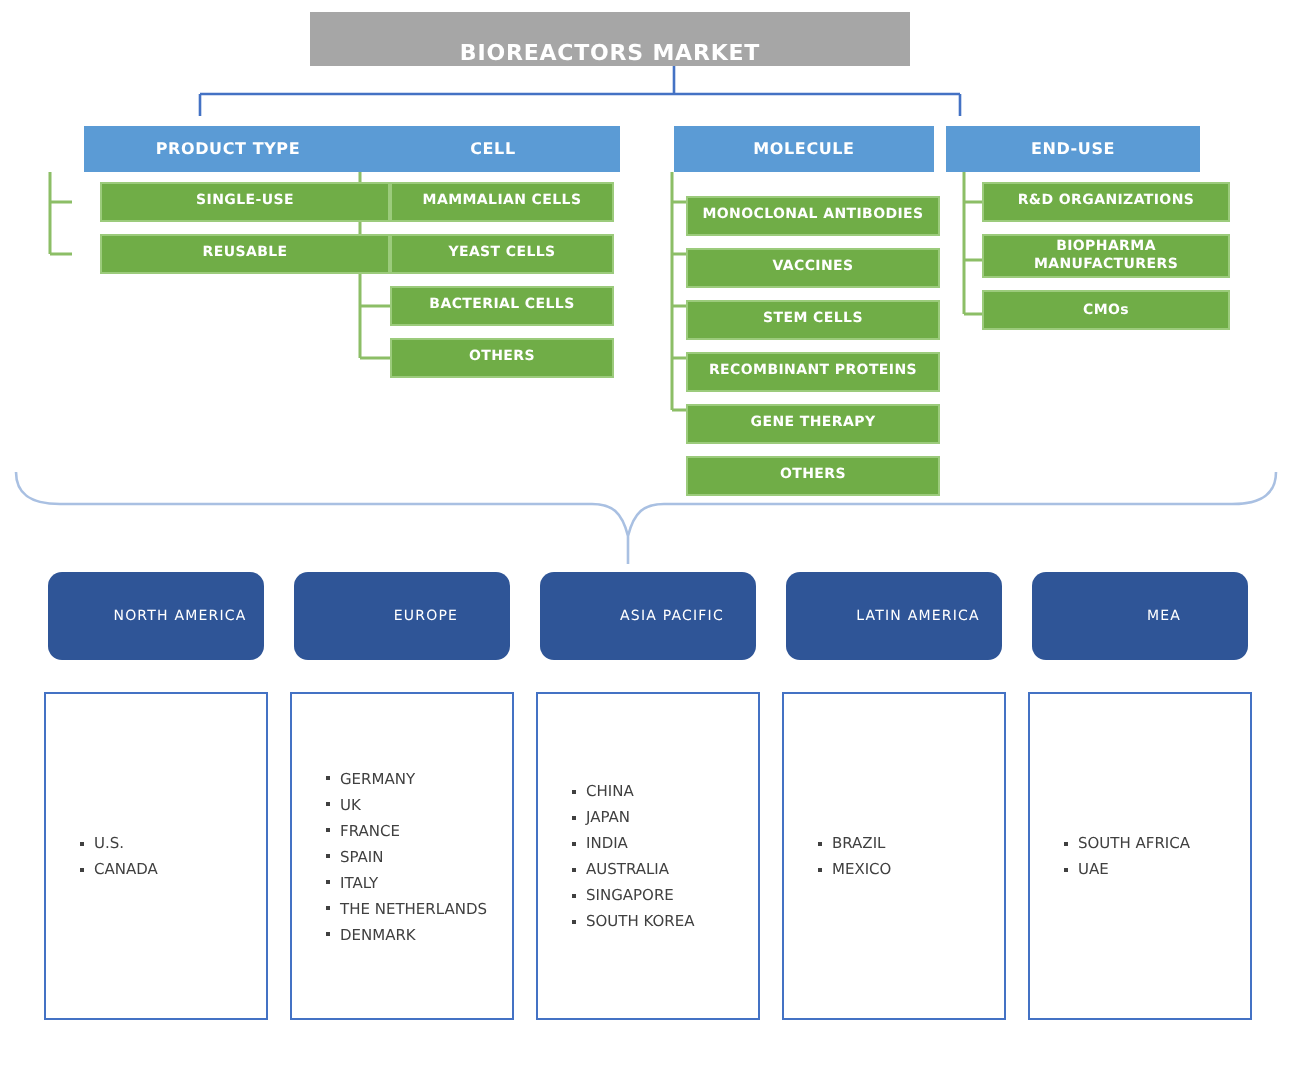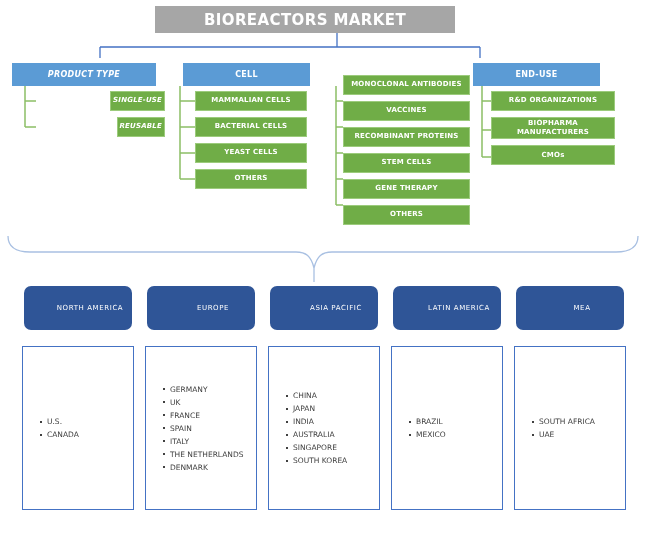--- a/index.html
+++ b/index.html
@@ -9,32 +9,32 @@
   }
   html,body{margin:0;padding:0;background:#fff;}
   #canvas{position:relative;width:646px;height:536px;background:#fff;overflow:hidden;
           font-family:"DejaVu Sans","Liberation Sans",sans-serif;}
   svg.overlay{position:absolute;left:0;top:0;width:646px;height:536px;pointer-events:none;}
   .ln-connector{stroke:var(--c-connector);stroke-width:1.3;fill:none;}
   .ln-bracket{stroke:var(--c-bracket);stroke-width:1.5;fill:none;}
   .ln-brace{stroke:var(--c-brace);stroke-width:1.3;fill:none;}
 
   .root-box{position:absolute;left:155px;top:6px;width:300px;height:27px;background:var(--c-gray);
-    color:#fff;font-weight:bold;font-size:15px;letter-spacing:.4px;display:flex;align-items:center;
+    color:#fff;font-weight:bold;font-size:11px;letter-spacing:.4px;display:flex;align-items:flex-end;
     justify-content:center;}
 
   .seg-col{position:absolute;top:63px;}
-  .seg-col:nth-child(1){left:12px;width:144px;font-style:italic;}
+  .seg-col:nth-child(1){left:42px;width:144px;}
   .seg-col:nth-child(2){left:183px;width:127px;}
   .seg-col:nth-child(3){left:337px;width:130px;}
   .seg-col:nth-child(4){left:473px;width:127px;}
   .seg-header{height:23px;background:var(--c-blue);color:#fff;font-weight:bold;font-size:8px;
     letter-spacing:.3px;display:flex;align-items:center;justify-content:center;}
   .seg-children{display:flex;flex-direction:column;gap:6px;margin-top:5px;}
-  .seg-col:nth-child(1) .seg-children{margin-left:8px;width:145px;align-items:flex-end;}
+  .seg-col:nth-child(1) .seg-children{margin-left:8px;width:145px;}
   .seg-col:nth-child(2) .seg-children{margin-left:12px;width:112px;}
   .seg-col:nth-child(3) .seg-children{margin-left:6px;width:127px;margin-top:12px;}
   .seg-col:nth-child(4) .seg-children{margin-left:18px;width:124px;}
   .seg-leaf{min-height:20px;box-sizing:border-box;background:var(--c-green);
     border:1px solid var(--c-green-border);color:#fff;font-weight:bold;font-size:7px;
     letter-spacing:.2px;display:flex;align-items:center;justify-content:center;text-align:center;
     line-height:1.3;padding:1px 2px;}
   .seg-col:nth-child(4) .seg-leaf{padding:1px 0;}
 
   .region-col{position:absolute;top:286px;width:112px;}
@@ -75,31 +75,32 @@
     <div class="seg-header">PRODUCT TYPE</div>
     <div class="seg-children">
           <div class="seg-leaf">SINGLE-USE</div>
           <div class="seg-leaf">REUSABLE</div>
         </div>
   </div>
       <div class="seg-col">
     <div class="seg-header">CELL</div>
     <div class="seg-children">
           <div class="seg-leaf">MAMMALIAN CELLS</div>
+          <div class="seg-leaf">YEAST CELLS</div>
           <div class="seg-leaf">BACTERIAL CELLS</div>
-          <div class="seg-leaf">YEAST CELLS</div>
           <div class="seg-leaf">OTHERS</div>
         </div>
   </div>
       <div class="seg-col">
+    <div class="seg-header">MOLECULE</div>
     <div class="seg-children">
           <div class="seg-leaf">MONOCLONAL ANTIBODIES</div>
           <div class="seg-leaf">VACCINES</div>
+          <div class="seg-leaf">STEM CELLS</div>
           <div class="seg-leaf">RECOMBINANT PROTEINS</div>
-          <div class="seg-leaf">STEM CELLS</div>
           <div class="seg-leaf">GENE THERAPY</div>
           <div class="seg-leaf">OTHERS</div>
         </div>
   </div>
       <div class="seg-col">
     <div class="seg-header">END-USE</div>
     <div class="seg-children">
           <div class="seg-leaf">R&amp;D ORGANIZATIONS</div>
           <div class="seg-leaf">BIOPHARMA MANUFACTURERS</div>
           <div class="seg-leaf">CMOs</div>

